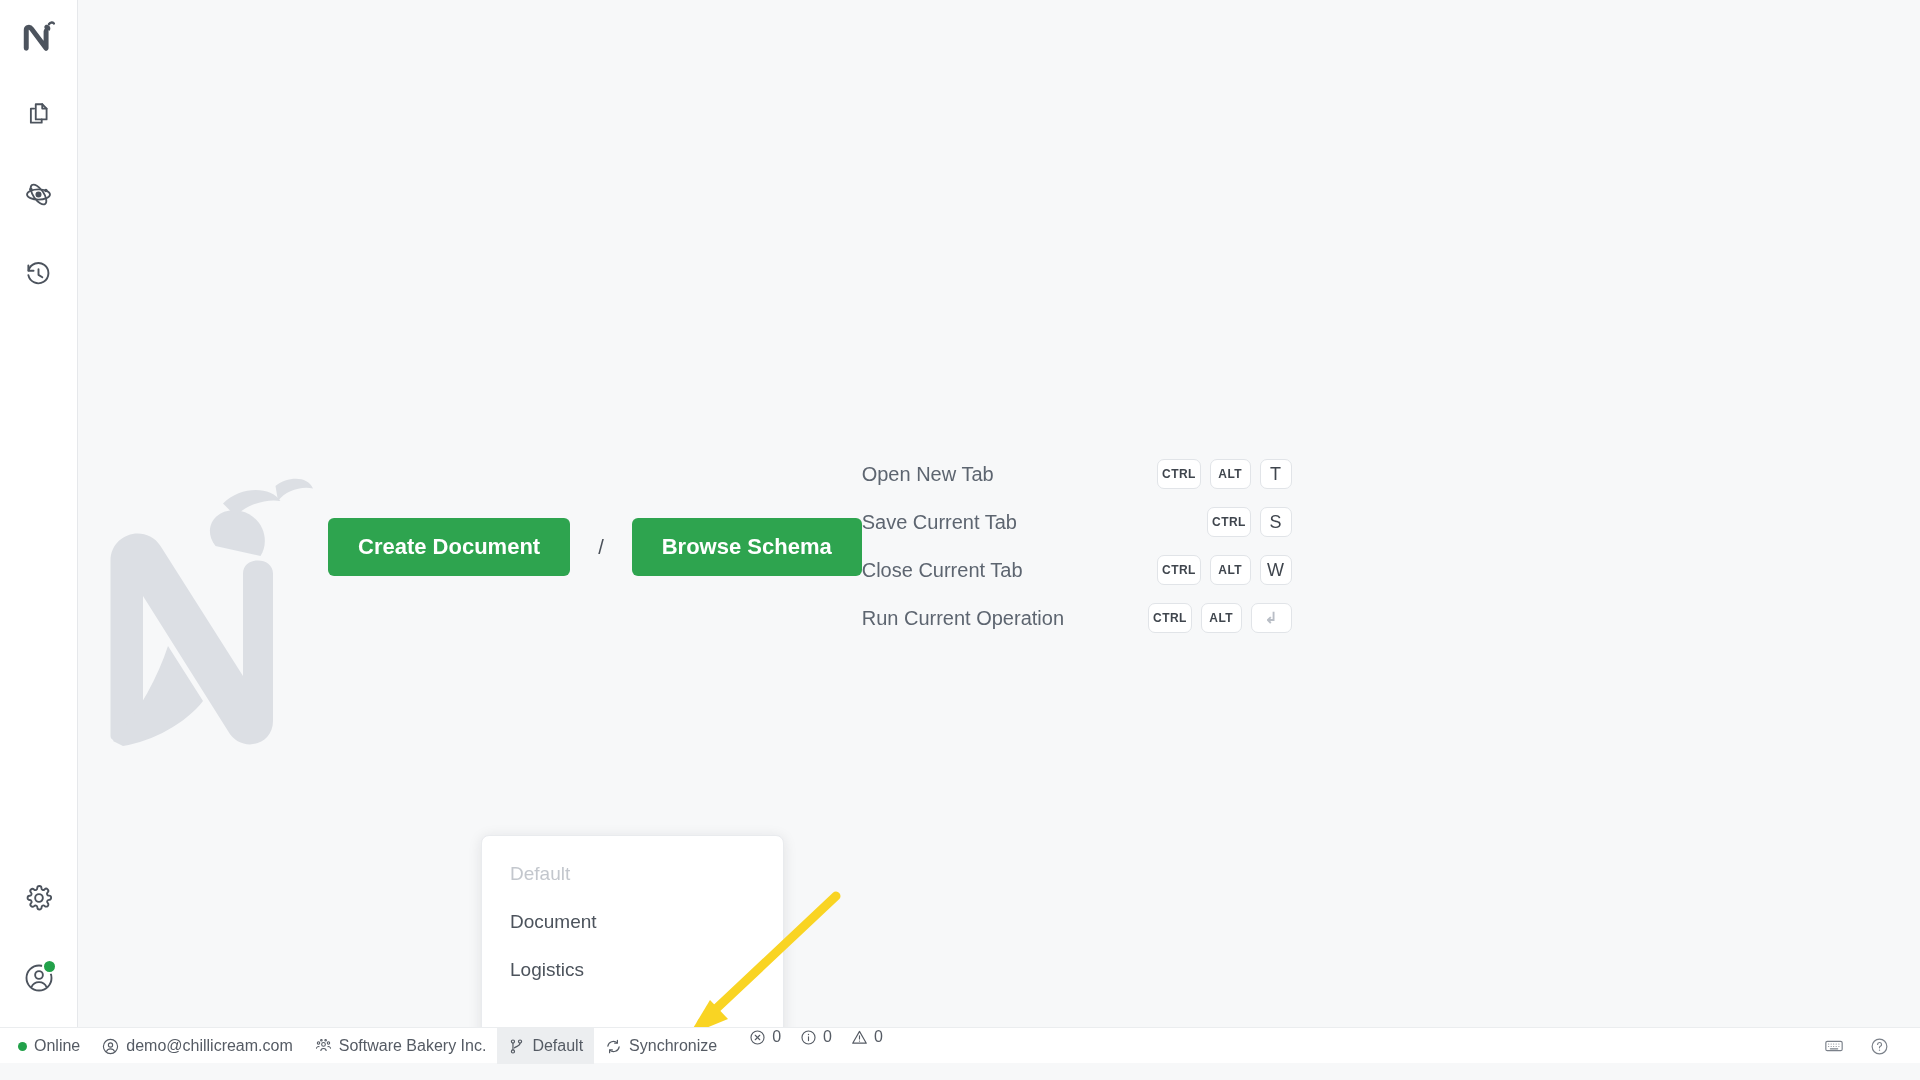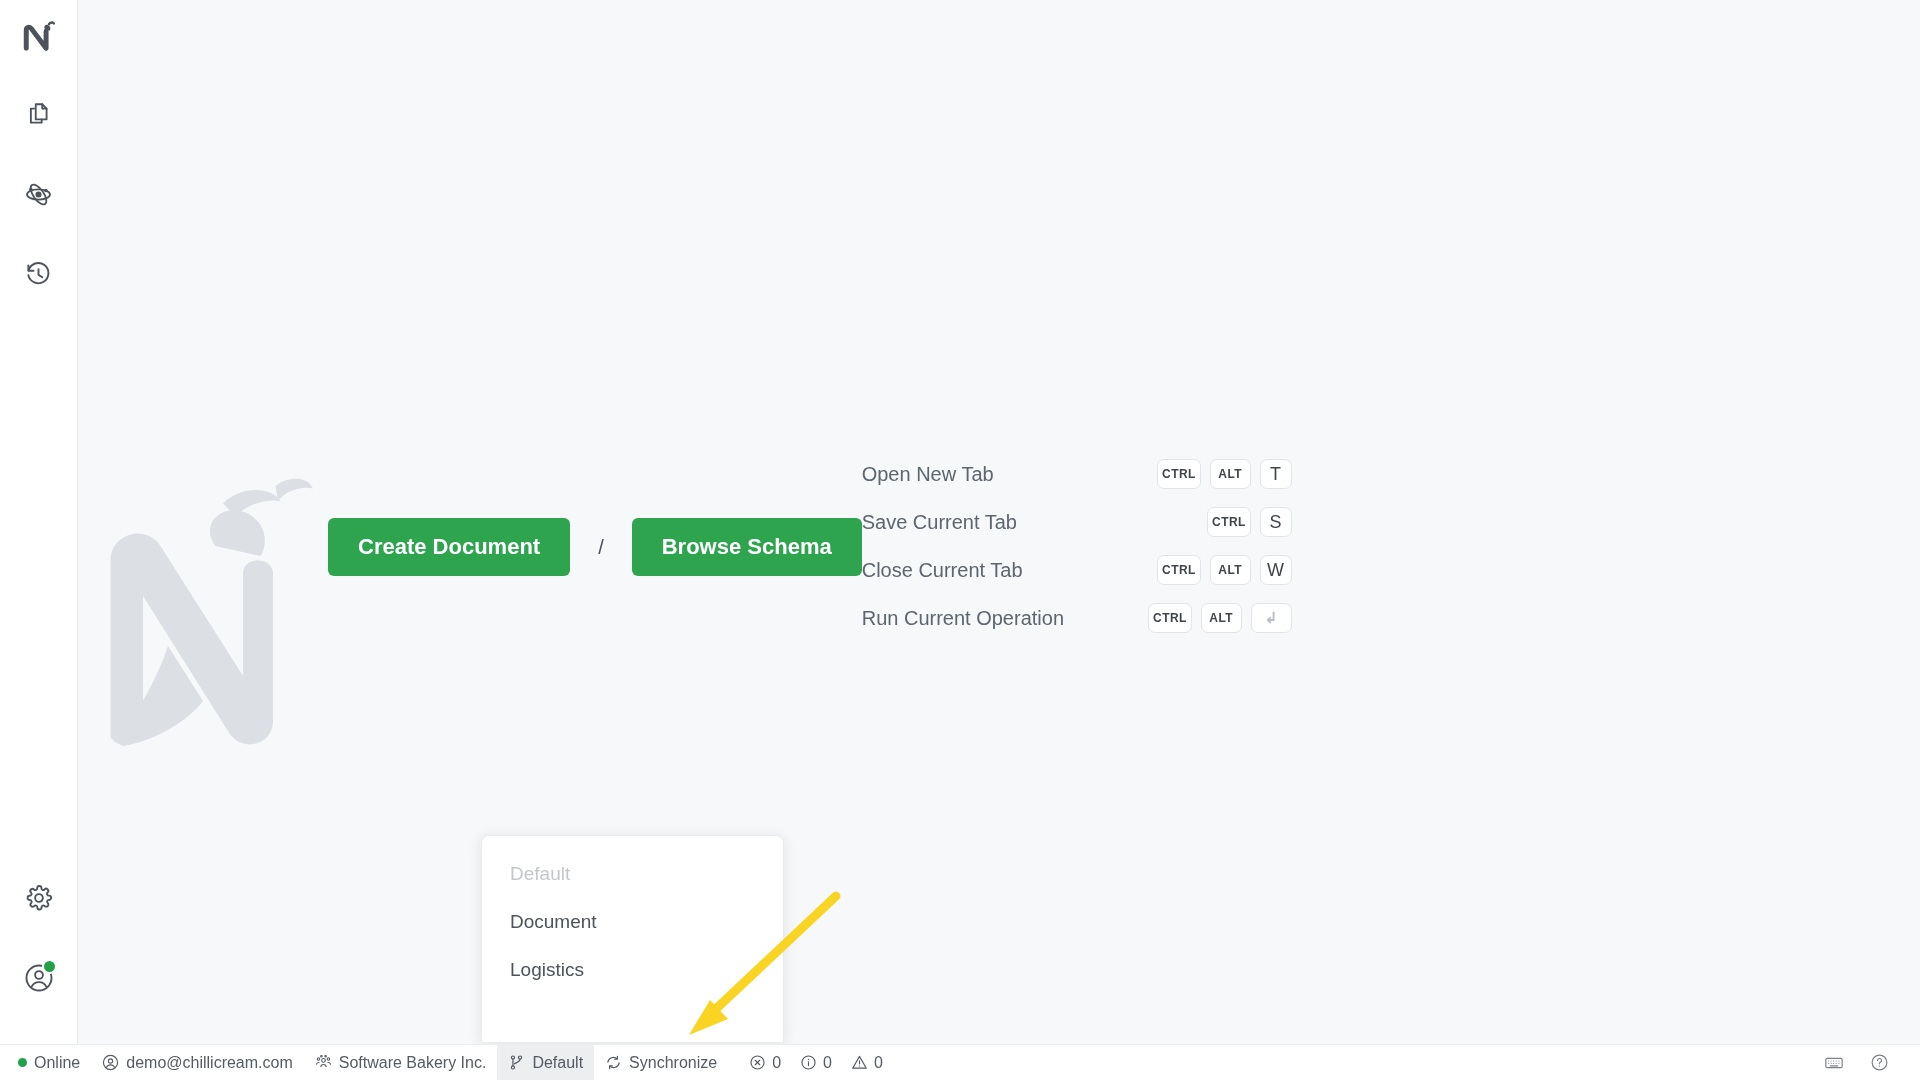--- a/index.html
+++ b/index.html
@@ -96,24 +96,24 @@
     padding-left: 28px;
     font-size: 19px; color: #4c535c; cursor: pointer;
   }
   .dd-item.muted { color: #c3c7cd; cursor: default; }
 
   
   .arrow { position: absolute; left: 640px; top: 880px; width: 230px; height: 170px; pointer-events: none; }
 
   
   .statusbar {
-    position: absolute; left: 0; right: 0; bottom: 0; height: 36px;
+    position: absolute; left: 0; right: 0; bottom: 17px; height: 36px;
     background: #ffffff;
     border-top: 1px solid #ebedef;
-    display: flex; align-items: center;
+    display: flex; align-items: flex-start;
     font-size: 16px; color: #555b64;
   }
   .st-item {
     display: flex; align-items: center; gap: 7px;
     height: 36px; padding: 0 11px;
     white-space: nowrap; cursor: pointer;
   }
   .st-item.first { padding-left: 18px; }
   .st-item.active { background: #eceef0; }
   .st-item.plain { cursor: default; }

